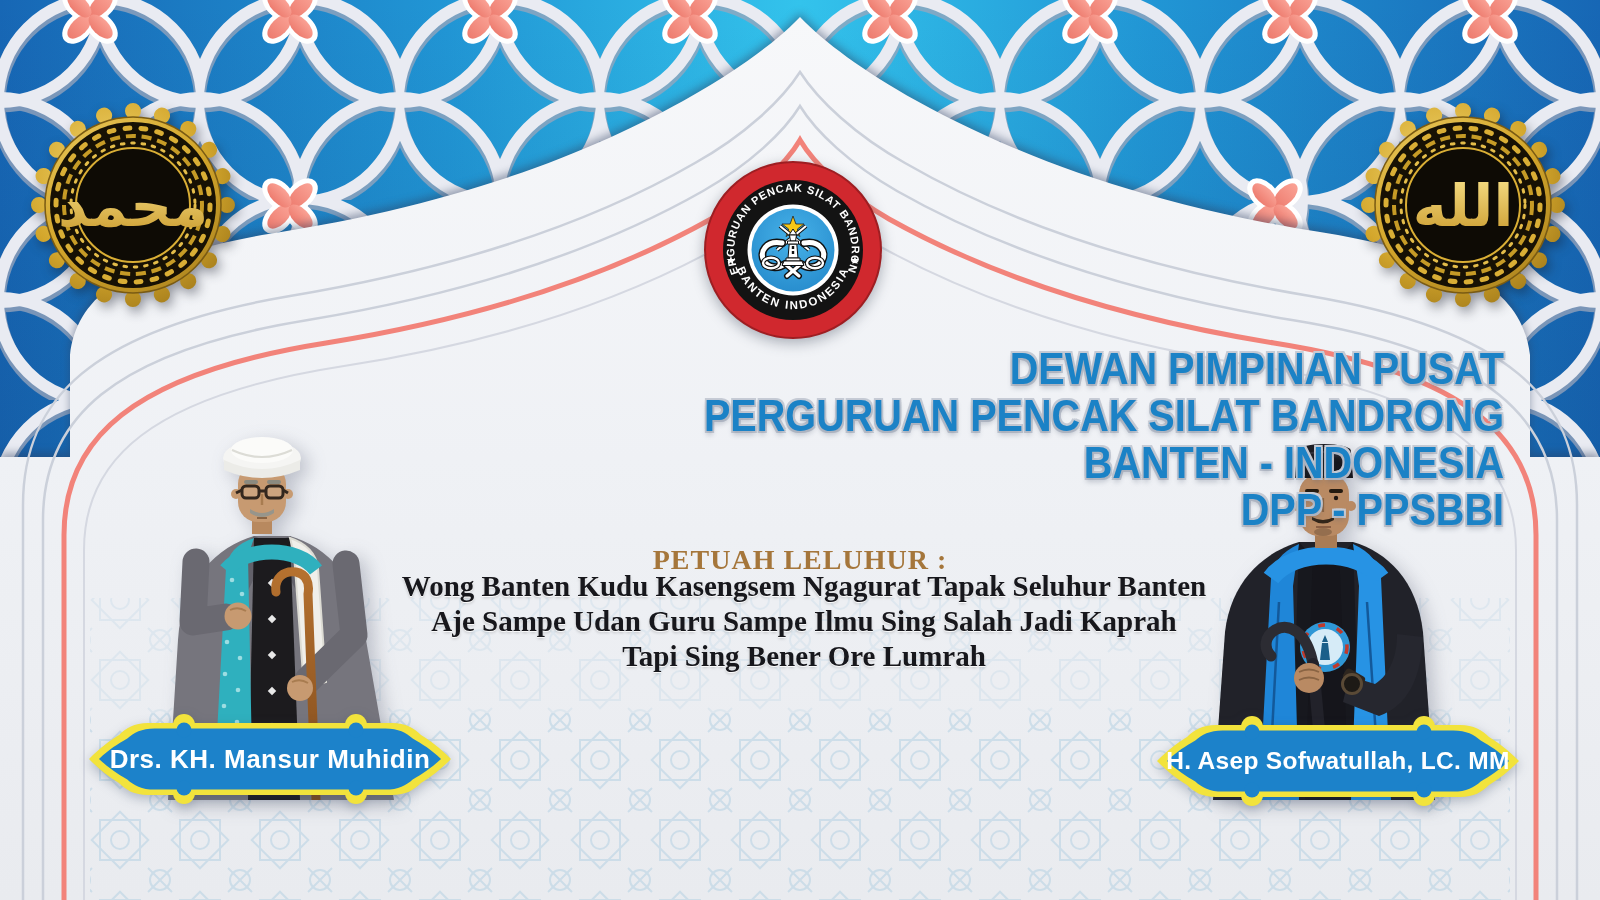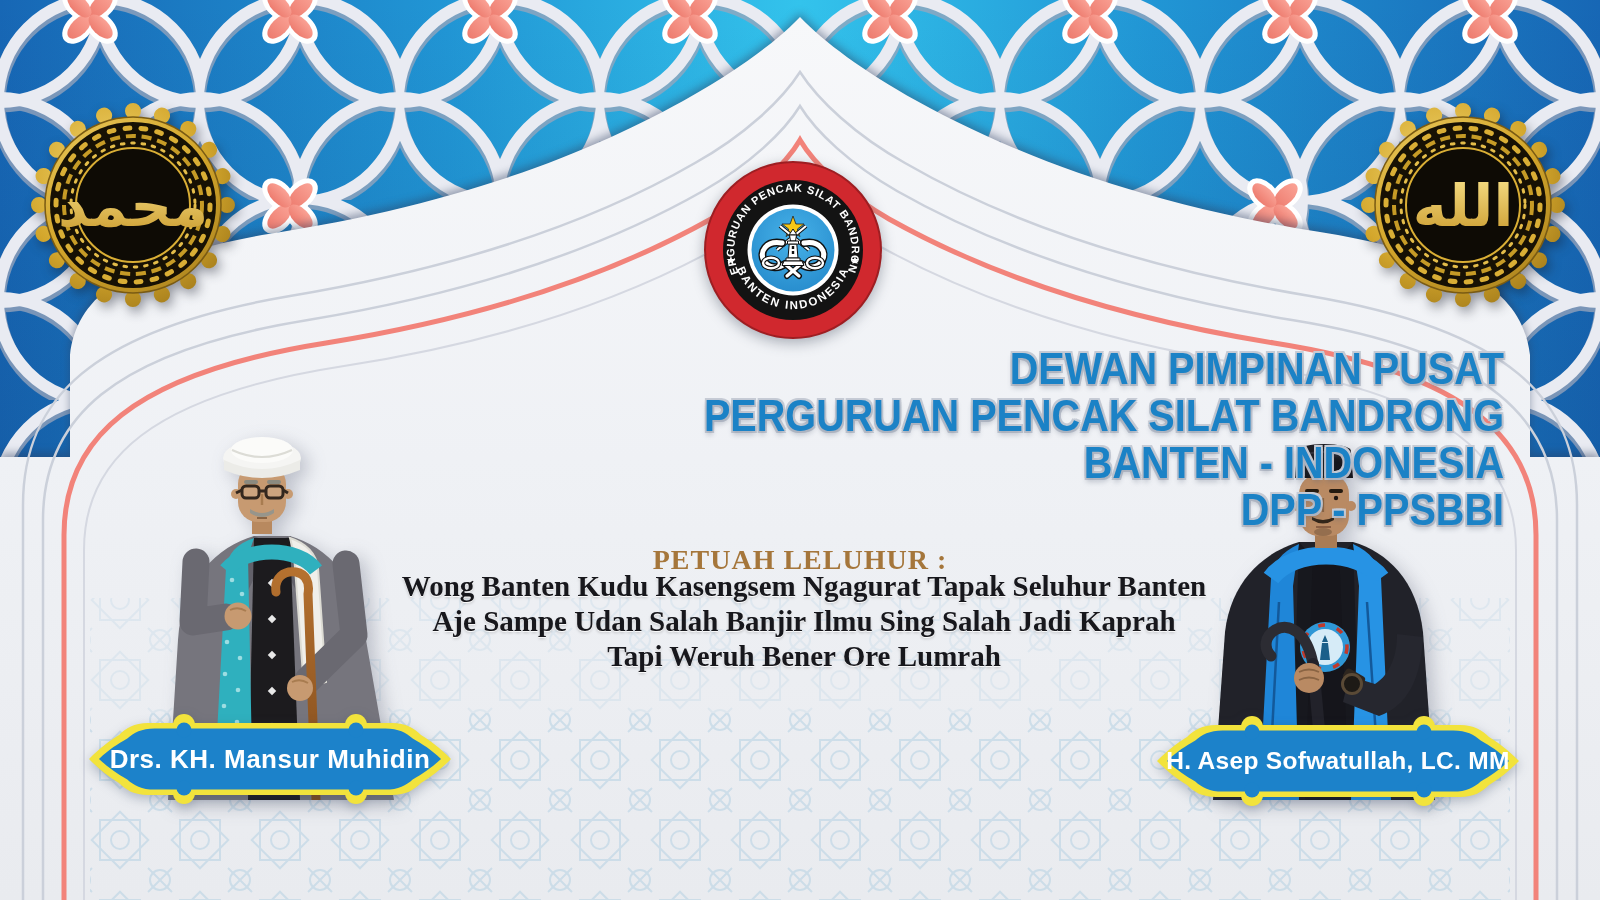--- a/index.html
+++ b/index.html
@@ -384,22 +384,22 @@
   <div class="abs title-block">
     <span class="tline">DEWAN PIMPINAN PUSAT</span>
     <span class="tline">PERGURUAN PENCAK SILAT BANDRONG</span>
     <span class="tline">BANTEN - INDONESIA</span>
     <span class="tline">DPP - PPSBBI</span>
   </div>
 
   <div class="abs petuah-heading">PETUAH LELUHUR :</div>
   <div class="abs quote-block">
     <div>Wong Banten Kudu Kasengsem Ngagurat Tapak Seluhur Banten</div>
-    <div>Aje Sampe Udan Salah Banjir Ilmu Sing Salah Jadi Kaprah</div>
-    <div>Tapi Weruh Bener Ore Lumrah</div>
+    <div>Aje Sampe Udan Guru Sampe Ilmu Sing Salah Jadi Kaprah</div>
+    <div>Tapi Sing Bener Ore Lumrah</div>
   </div>
 
   <svg class="abs plate" style="left:84px;top:708px" width="372" height="102" viewBox="0 0 372 102">
     <g>
       <g fill="#F2E33C">
         <path d="M 5,51 C 17,39 24,34 35,27 C 42,20 50,15 64,15 L 308,15 C 322,15 330,20 337,27
                  C 348,34 355,39 367,51 C 355,63 348,68 337,75 C 330,82 322,87 308,87 L 64,87
                  C 50,87 42,82 35,75 C 24,68 17,63 5,51 Z"></path>
         <circle cx="100" cy="17" r="11"></circle>
           <circle cx="272" cy="17" r="11"></circle>

